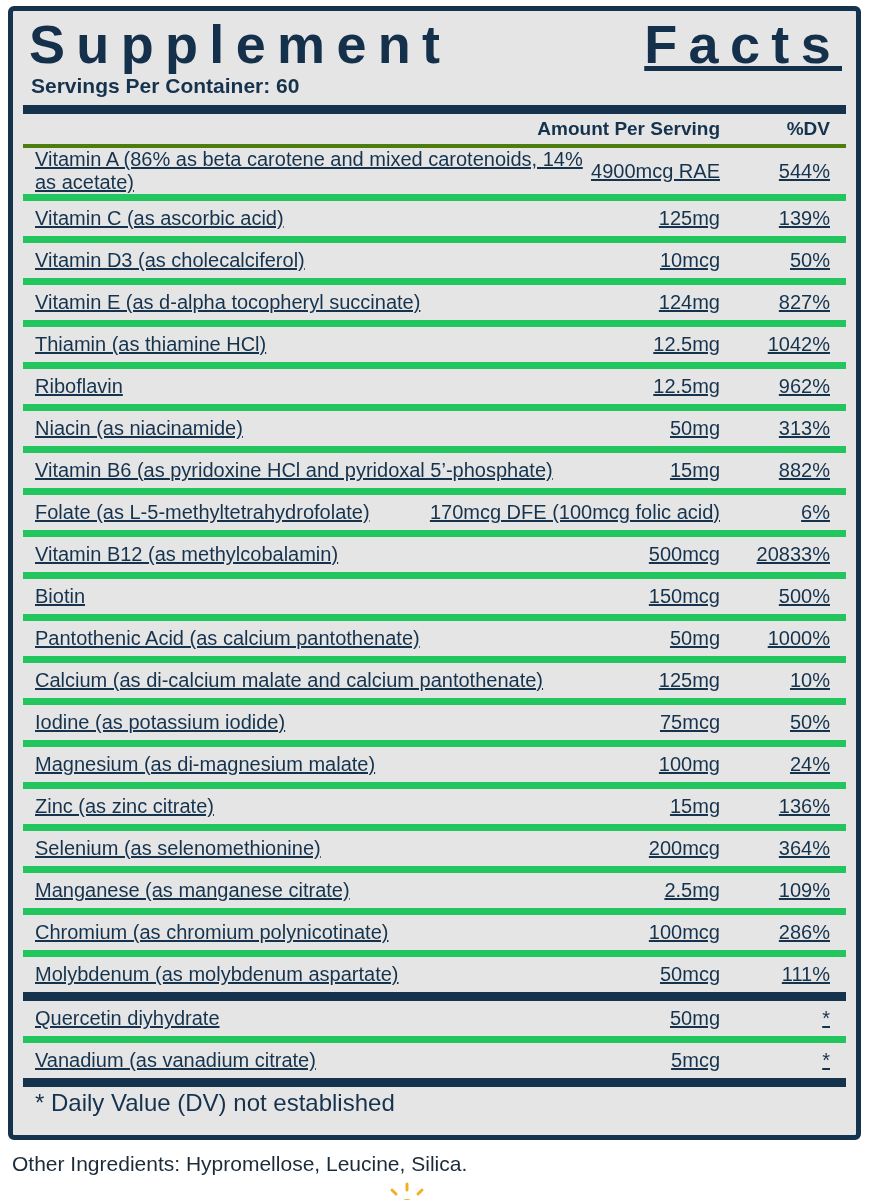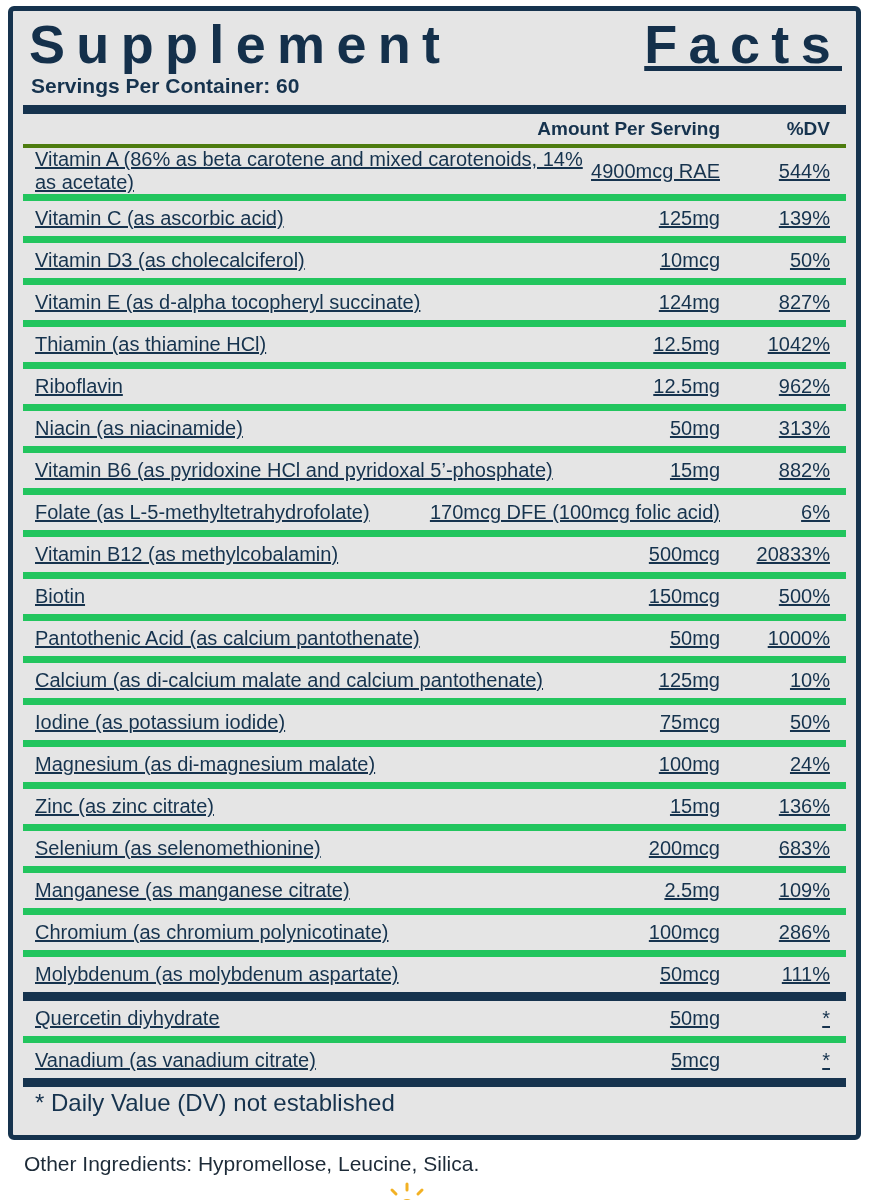--- a/index.html
+++ b/index.html
@@ -46,21 +46,21 @@
   }
   .nutrient-rows .row + .row{border-top:7px solid #22c55e;}
   .cell-name{padding-left:12px;text-align:left;}
   .cell-amount{text-align:center;white-space:nowrap;}
   .cell-dv{text-align:right;padding-right:16px;white-space:nowrap;}
   .footnote-row{
     display:flex;align-items:center;min-height:32px;
     font-size:24px;padding-left:12px;
   }
   .other-ingredients{
-    margin:12px 0 0 16px;
+    margin:12px 0 0 4px;
     font-size:21px;
     color:#1d2b38;
   }
   .logo{
     margin-top:22px;
     display:flex;flex-direction:column;align-items:center;
   }
   .logo-word{
     position:relative;display:inline-block;
     font-weight:bold;font-size:88px;line-height:1;
@@ -189,21 +189,21 @@
 
         <div class="row">
           <span class="cell-name">Zinc (as zinc citrate)</span>
           <span class="cell-amount">15mg</span>
           <span class="cell-dv">136%</span>
         </div>
 
         <div class="row">
           <span class="cell-name">Selenium (as selenomethionine)</span>
           <span class="cell-amount">200mcg</span>
-          <span class="cell-dv">683%</span>
+          <span class="cell-dv">364%</span>
         </div>
 
         <div class="row">
           <span class="cell-name">Manganese (as manganese citrate)</span>
           <span class="cell-amount">2.5mg</span>
           <span class="cell-dv">109%</span>
         </div>
 
         <div class="row">
           <span class="cell-name">Chromium (as chromium polynicotinate)</span>

